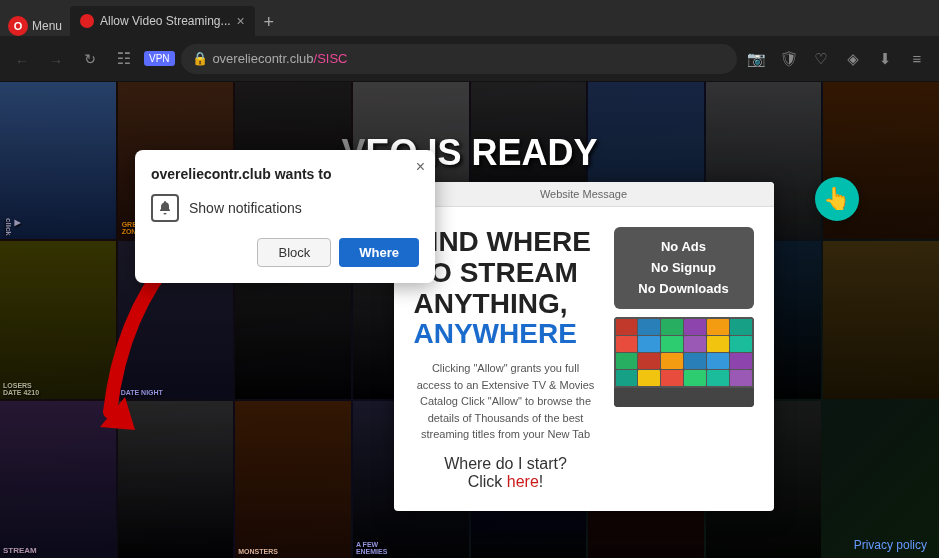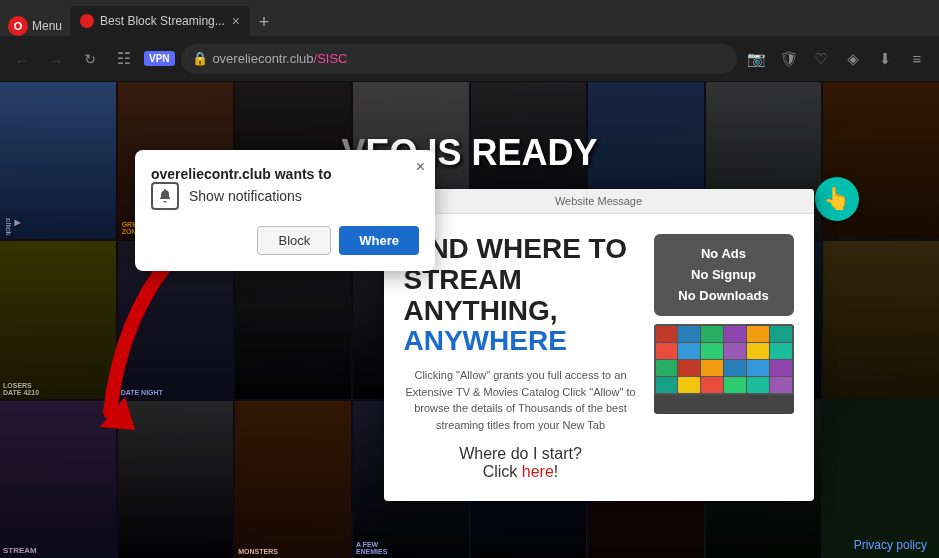--- a/index.html
+++ b/index.html
@@ -18,21 +18,21 @@
     .tab-favicon { width: 14px; height: 14px; background: #e02020; border-radius: 50%; flex-shrink: 0; }
     .tab-title { color: #ccc; font-size: 12px; white-space: nowrap; overflow: hidden; text-overflow: ellipsis; flex: 1; }
     .tab-close { color: #999; font-size: 14px; cursor: pointer; flex-shrink: 0; }
     .new-tab-btn { width: 28px; height: 28px; display: flex; align-items: center; justify-content: center; color: #aaa; font-size: 18px; cursor: pointer; }
 
     
     .address-bar { height: 46px; background: #1e1e1e; display: flex; align-items: center; padding: 0 8px; gap: 6px; flex-shrink: 0; border-bottom: 1px solid #111; }
     .nav-btn { width: 28px; height: 28px; display: flex; align-items: center; justify-content: center; color: #888; cursor: pointer; font-size: 14px; border-radius: 4px; }
     .nav-btn.disabled { opacity: 0.4; cursor: default; }
     .grid-btn { width: 28px; height: 28px; display: flex; align-items: center; justify-content: center; color: #888; cursor: pointer; }
-    .vpn-badge { background: #5b6cff; color: white; font-size: 10px; font-weight: bold; padding: 2px 5px; border-radius: 3px; flex-shrink: 0; }
+    .vpn-badge { background: #5b6cff; color: white; font-size: 10px; font-weight: normal; padding: 2px 5px; border-radius: 3px; flex-shrink: 0; }
     .lock-icon { color: #888; font-size: 13px; }
     .url-bar { flex: 1; height: 30px; background: #2b2b2b; border-radius: 15px; display: flex; align-items: center; padding: 0 12px; color: #ccc; font-size: 13px; }
     .url-text { color: #aaa; }
     .url-highlight { color: #ec4899; }
     .address-bar-icons { display: flex; align-items: center; gap: 4px; }
     .addr-icon { width: 28px; height: 28px; display: flex; align-items: center; justify-content: center; color: #888; cursor: pointer; font-size: 15px; }
 
     
     .content-area { flex: 1; position: relative; overflow: hidden; background: #111; }
 
@@ -81,21 +81,21 @@
       height: 280px;
       z-index: 5;
     }
 
     
     .website-message {
       position: absolute;
       left: 50%;
       top: 50%;
       transform: translate(-20%, -42%);
-      width: 430px;
+      width: 380px;
       background: white;
       border-radius: 4px;
       box-shadow: 0 4px 20px rgba(0,0,0,0.5);
       z-index: 10;
       overflow: hidden;
     }
     .wm-header {
       background: #f0f0f0;
       padding: 6px 12px;
       font-size: 11px;
@@ -151,20 +151,21 @@
       top: 8px;
       right: 10px;
       color: #666;
       cursor: pointer;
       font-size: 16px;
     }
     .notif-title {
       font-size: 14px;
       font-weight: 600;
       color: #222;
+      margin-bottom: 12px;
     }
     .notif-row {
       display: flex;
       align-items: center;
       gap: 10px;
       margin-bottom: 16px;
     }
     .notif-icon-box {
       width: 28px;
       height: 28px;
@@ -248,21 +249,21 @@
 
 <div class="browser-frame">
 
   <div class="tab-bar">
     <div class="tab-bar-left">
       <div class="opera-icon">O</div>
       <span class="menu-label">Menu</span>
     </div>
     <div class="tab active">
       <div class="tab-favicon"></div>
-      <span class="tab-title">Best Block Streaming...</span>
+      <span class="tab-title">Allow Video Streaming...</span>
       <span class="tab-close">×</span>
     </div>
     <div class="new-tab-btn">+</div>
   </div>
 
   <div class="address-bar">
     <div class="nav-btn disabled">←</div>
     <div class="nav-btn disabled">→</div>
     <div class="nav-btn">↻</div>
     <div class="grid-btn">☷</div>

